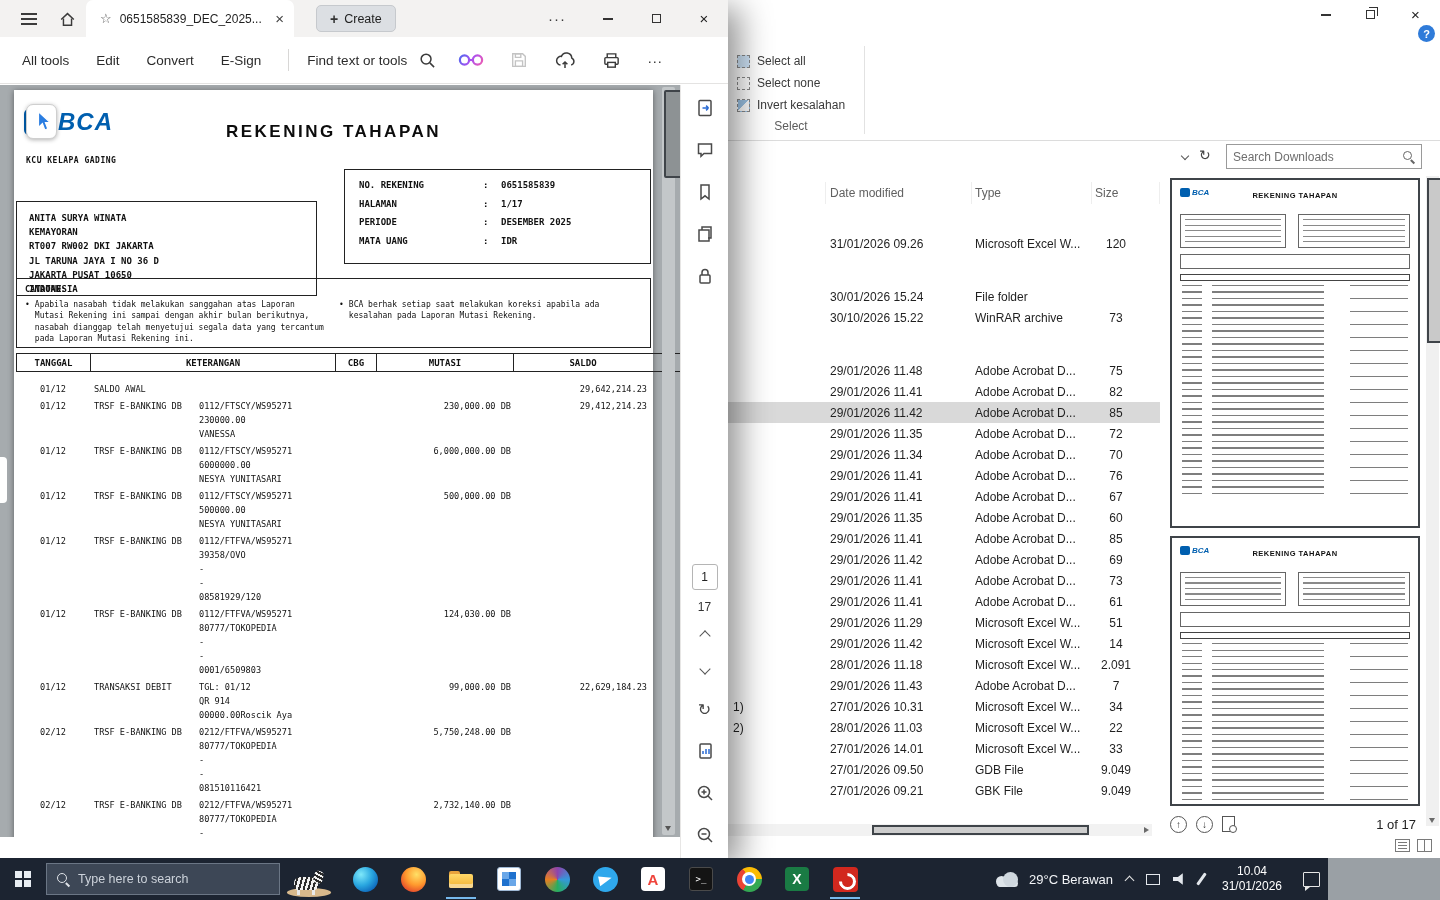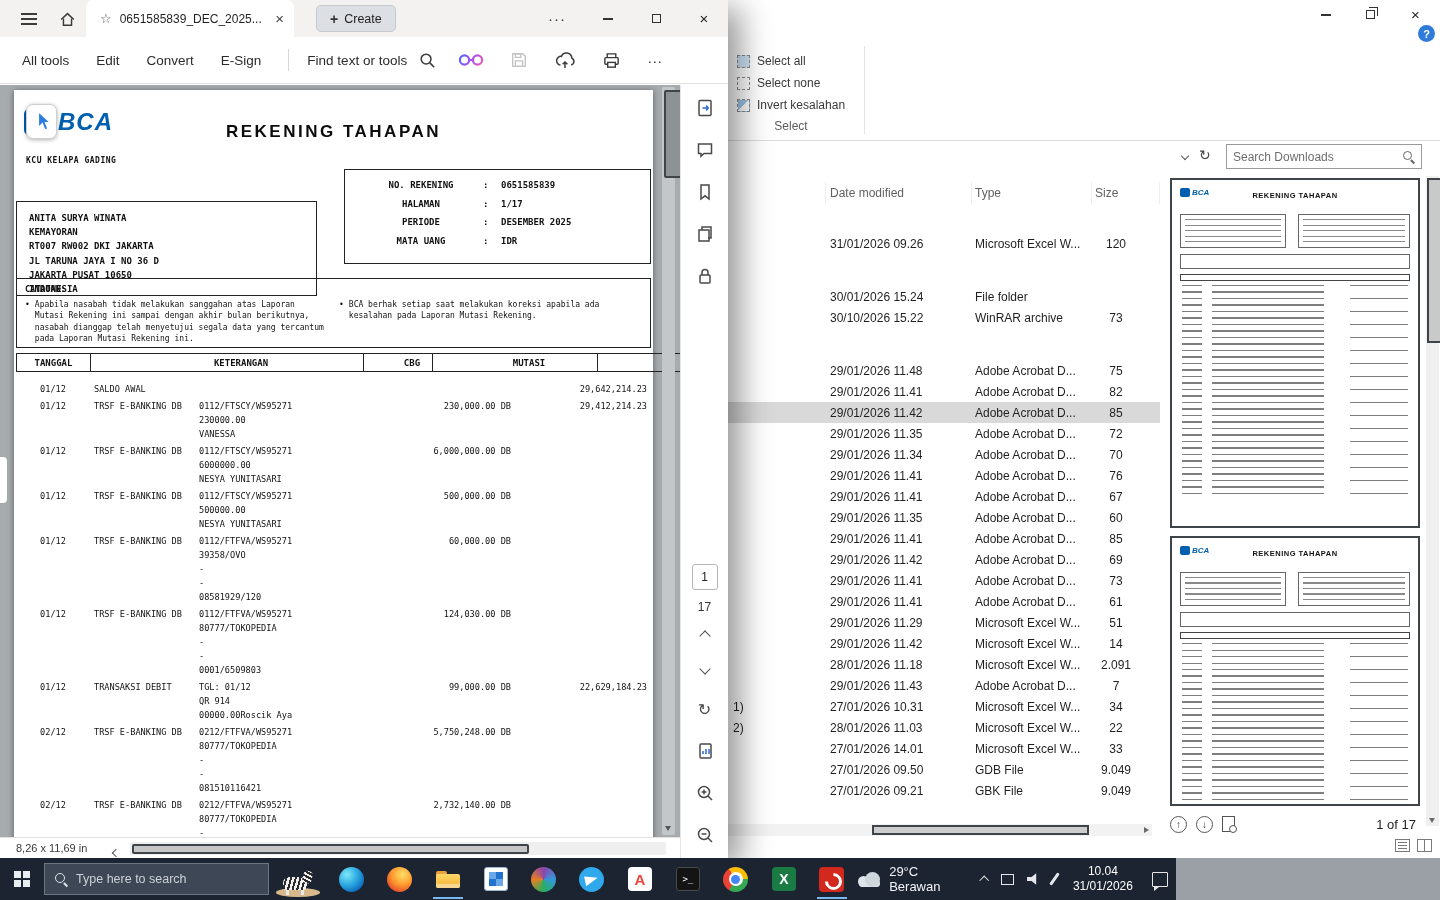--- a/index.html
+++ b/index.html
@@ -127,39 +127,39 @@
 .pdf-logo-box{position:relative;width:30px;height:26px;background:#005faf;border-radius:5px;}
 .pdf-logo-box::before{content:"";position:absolute;left:5px;right:5px;top:6px;height:14px;background:repeating-linear-gradient(to bottom,#fff 0 3px,transparent 3px 6px);}
 .pdf-logo-text{font-size:24px;font-weight:bold;font-style:italic;color:#005faf;font-family:"Liberation Sans",sans-serif;letter-spacing:1px;}
 .cursor-chip{position:absolute;left:12px;top:14px;width:31px;height:35px;background:#fff;border:1px solid #cfcfcf;border-radius:7px;box-shadow:0 1px 4px rgba(0,0,0,.3);z-index:4;}
 .cursor-chip svg{position:absolute;left:7px;top:5px;}
 .pdf-title{position:absolute;left:0;right:0;top:32px;text-align:center;font-family:"Liberation Sans",sans-serif;font-size:17px;font-weight:bold;letter-spacing:2.5px;color:#0c0c0c;}
 .pdf-branch{position:absolute;left:12px;top:66px;font-size:8px;font-weight:bold;letter-spacing:.5px;}
 .pdf-custbox{position:absolute;left:2px;top:79px;width:301px;height:95px;border:1px solid #222;padding:9px 0 0 12px;font-size:9px;font-weight:bold;line-height:14.2px;margin-top:32px;}
 .pdf-metabox{position:absolute;left:330px;top:79px;width:307px;height:95px;border:1px solid #222;padding:10px 0 0 14px;font-size:9px;font-weight:bold;}
 .meta-row{display:flex;height:18.5px;}
-.meta-label{width:124px;text-align:center;}
+.meta-label{width:124px;}
 .meta-colon{width:18px;}
 .pdf-catatan{position:absolute;left:2px;top:188px;width:635px;height:70px;border:1px solid #222;padding:5px 8px;font-size:8px;line-height:11.5px;}
 .catatan-title{font-weight:bold;font-size:8.5px;margin-bottom:3px;}
 .catatan-cols{display:flex;gap:14px;}
 .catatan-col{display:flex;gap:5px;}
 .catatan-col.left{width:300px;flex:0 0 300px;}
-.pdf-thead{position:absolute;left:2px;top:263px;width:750px;height:19px;display:grid;grid-template-columns:74px 245px 41px 137px 138px;border:1px solid #222;font-weight:bold;font-size:9px;gap:28px;}
+.pdf-thead{position:absolute;left:2px;top:263px;width:750px;height:19px;display:grid;grid-template-columns:74px 245px 41px 137px 138px;border:1px solid #222;font-weight:bold;font-size:9px;}
 .pdf-thead span{display:flex;align-items:center;justify-content:center;border-right:1px solid #222;}
 .pdf-thead span:last-child{border-right:none;}
 .pdf-tbody{position:absolute;left:2px;top:292px;width:635px;font-size:8.6px;line-height:14px;}
 .pdf-trow{display:grid;grid-template-columns:74px 109px 179px 135px 138px;margin-bottom:3px;}
 .pdf-c-date{text-align:center;}
 .pdf-c-desc{padding-left:4px;}
 .pdf-c-mutasi{text-align:right;padding-right:2px;}
 .pdf-c-saldo{text-align:right;padding-right:4px;}
 
 
-.taskbar{position:absolute;left:0;bottom:0;width:1176px;height:42px;background:#1c2431;z-index:20;display:flex;align-items:center;}
+.taskbar{position:absolute;left:0;bottom:0;width:1328px;height:42px;background:#1c2431;z-index:20;display:flex;align-items:center;}
 .tb-start{width:46px;height:42px;display:flex;align-items:center;justify-content:center;background:none;border:none;}
 .win-logo{position:relative;width:16px;height:16px;}
 .win-logo span{position:absolute;width:7px;height:7px;background:#e8edf2;}
 .wl1{left:0;top:0;}.wl2{right:0;top:0;}.wl3{left:0;bottom:0;}.wl4{right:0;bottom:0;}
 .tb-search{width:234px;height:32px;background:#3d4756;border:1px solid #6b7685;display:flex;align-items:center;gap:8px;padding:0 9px;}
 .tb-search input{flex:1;background:transparent;border:none;outline:none;color:#e6e9ee;font-size:12.5px;font-family:inherit;min-width:0;}
 .tb-search input::placeholder{color:#ccd2da;}
 .tb-mag{position:relative;width:14px;height:14px;flex:0 0 14px;}
 .tb-mag::before{content:"";position:absolute;left:1px;top:1px;width:8px;height:8px;border:1.6px solid #dfe3e8;border-radius:50%;}
 .tb-mag::after{content:"";position:absolute;left:10px;top:10px;width:5px;height:1.6px;background:#dfe3e8;transform:rotate(45deg);transform-origin:left center;}
@@ -649,21 +649,20 @@
             <div class="pdf-trow">
               <div class="pdf-c-date">01/12</div>
               <div class="pdf-c-desc">TRSF E-BANKING DB</div>
               <div class="pdf-c-detail">
                 <div class="">0112/FTFVA/WS95271</div>
                 <div class="">39358/OVO</div>
                 <div class="">-</div>
                 <div class="">-</div>
                 <div class="">08581929/120</div>
               </div>
-              <div class="pdf-c-mutasi">60,000.00 DB</div>
               <div class="pdf-c-saldo"></div>
             </div>
             <div class="pdf-trow">
               <div class="pdf-c-date">01/12</div>
               <div class="pdf-c-desc">TRSF E-BANKING DB</div>
               <div class="pdf-c-detail">
                 <div class="">0112/FTFVA/WS95271</div>
                 <div class="">80777/TOKOPEDIA</div>
                 <div class="">-</div>
                 <div class="">-</div>
@@ -764,27 +763,20 @@
           </svg>
         </button>
       <button class="rail-ico" style="margin-bottom:0;">
           <svg width="20" height="20" viewBox="0 0 20 20" fill="none" stroke="#4a4a4a" stroke-width="1.5">
             <circle cx="9" cy="9" r="5.5"></circle>
             <path d="m13 13 4 4M6.5 9h5"></path>
           </svg>
         </button>
     </div>
 
-    <div class="ac-status">
-      <span class="ac-pagesize">8,26 x 11,69 in</span>
-      <button class="ac-scroll-left"><span class="chev left"></span></button>
-      <div class="ac-hscroll">
-          <span class="thumb"></span>
-        </div>
-    </div>
   </div>
 
   <div class="taskbar">
     <button class="tb-start">
       <span class="win-logo">
           <span class="wl1"></span>
           <span class="wl2"></span>
           <span class="wl3"></span>
           <span class="wl4"></span>
         </span>

